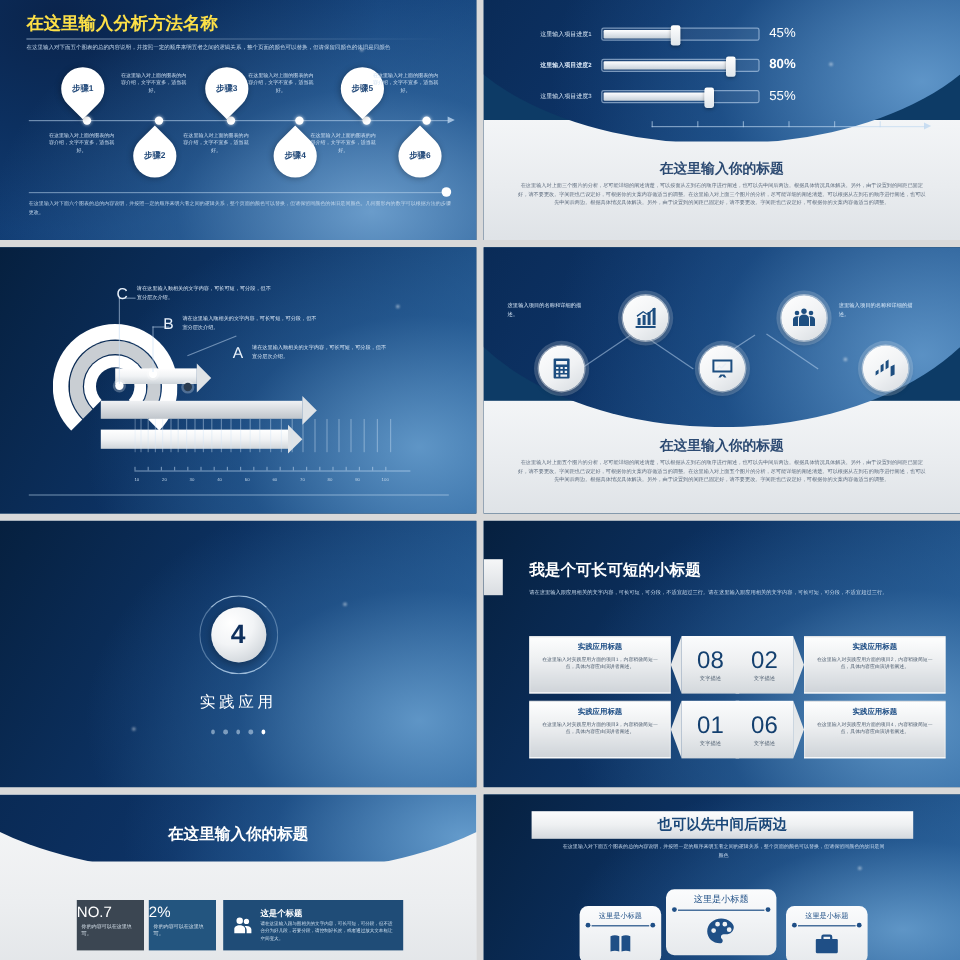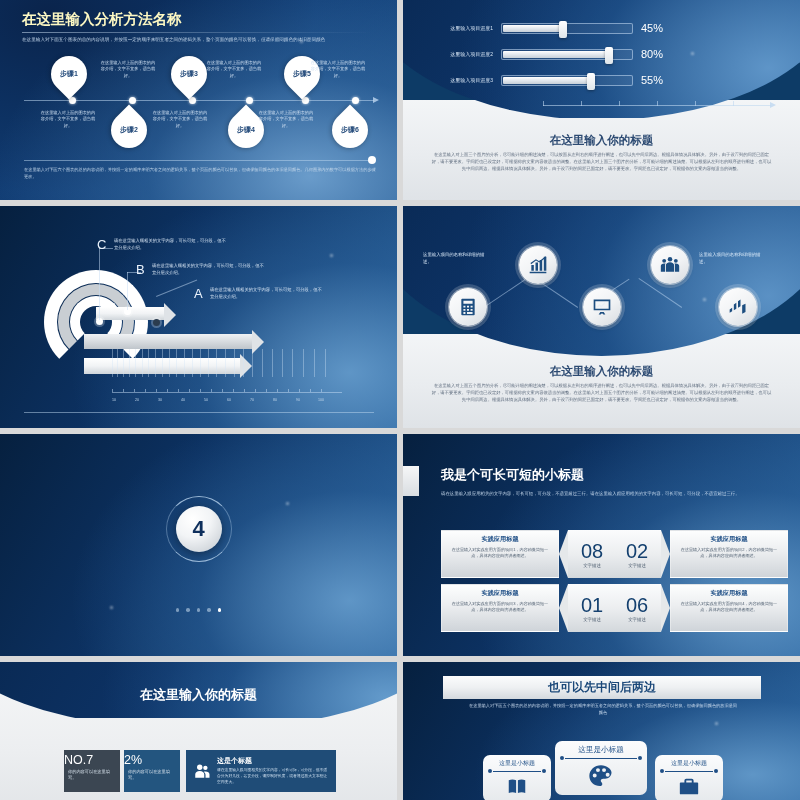--- a/index.html
+++ b/index.html
@@ -22,21 +22,21 @@
   .bg-blue2 {
     position:absolute; inset:0;
     background:
       radial-gradient(100% 130% at 88% 75%, rgba(110,165,212,0.8) 0%, rgba(48,104,162,0.4) 38%, rgba(12,45,88,0) 70%),
       linear-gradient(120deg,#06203f 0%,#0c3161 40%,#2a649e 100%);
   }
   .sparkle { position:absolute; width:3px; height:3px; border-radius:50%;
     background:rgba(255,255,255,.5); filter:blur(1px); }
 
   
-  .s1-title { position:absolute; left:22px; top:10px; font-size:14.5px; color:#fef9c3; font-weight:bold; }
+  .s1-title { position:absolute; left:22px; top:10px; font-size:14.5px; color:#fde047; font-weight:bold; }
   .s1-rule  { position:absolute; left:22px; top:32px; width:350px; height:1px;
     background:linear-gradient(90deg,rgba(200,220,240,.55),rgba(200,220,240,0)); }
   .s1-sub   { position:absolute; left:22px; top:36px; width:350px; font-size:4.6px; color:#c5d8ec; line-height:1.55; }
   .s1-axis  { position:absolute; left:24px; top:100px; width:350px; height:1px; background:rgba(190,215,240,.55); }
   .s1-axis::after{ content:""; position:absolute; right:-5px; top:-3px; border-left:6px solid rgba(190,215,240,.8);
     border-top:3.5px solid transparent; border-bottom:3.5px solid transparent; }
   .node { position:absolute; width:7px; height:7px; border-radius:50%; background:#fff; top:-3px;
     box-shadow:0 0 3px rgba(255,255,255,.8); }
   .pin { position:absolute; width:36px; height:36px; background:#fff; border-radius:50% 50% 50% 50%;
     display:flex; align-items:center; justify-content:center; font-size:7px; color:#234a7a; font-weight:bold;
@@ -244,21 +244,21 @@
     <div class="sparkle" style="left:288px;top:52px;z-index:3;"></div>
 
     <div class="prow" style="left:22px; top:22px;">
       <span class="plabel">这里输入项目进度1</span>
       <span class="ptrack">
         <i class="pfill" style="width:58px;"></i>
         <i class="phandle" style="left:57px;"></i>
       </span>
       <span class="pval">45%</span>
     </div>
-    <div class="prow" style="left:22px; top:48px;">
+    <div class="prow" style="left:22px; top:48px;font-weight:bold;">
       <span class="plabel">这里输入项目进度2</span>
       <span class="ptrack">
         <i class="pfill" style="width:104px;"></i>
         <i class="phandle" style="left:103px;"></i>
       </span>
       <span class="pval">80%</span>
     </div>
     <div class="prow" style="left:22px; top:74px;">
       <span class="plabel">这里输入项目进度3</span>
       <span class="ptrack">
@@ -432,20 +432,21 @@
   <div class="slide">
     <div class="bg-blue2"></div>
     <div class="sparkle" style="left:286px;top:68px;"></div>
     <div class="sparkle" style="left:110px;top:172px;"></div>
 
     <div class="s5-ring-outer"></div>
     <div class="s5-ring-outer2"></div>
     <div class="s5-ball">
       <span>4</span>
     </div>
+    <div class="s5-cap">实践应用</div>
     <div class="s5-dots">
       <i></i>
       <i></i>
       <i></i>
       <i></i>
       <i class="on"></i>
     </div>
   </div>
 
   <div class="slide">

